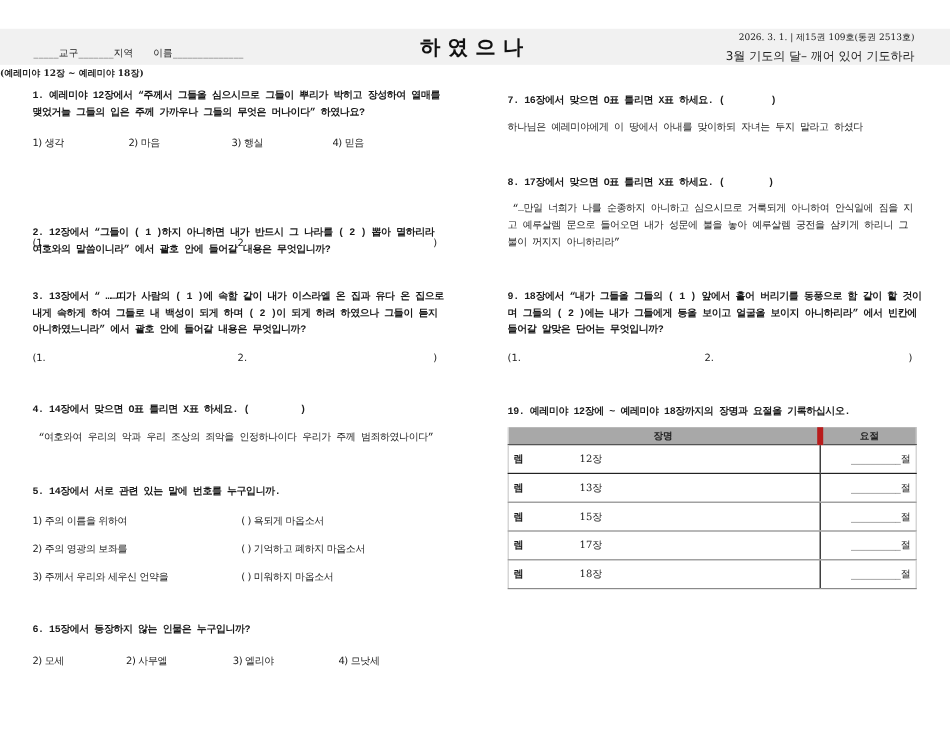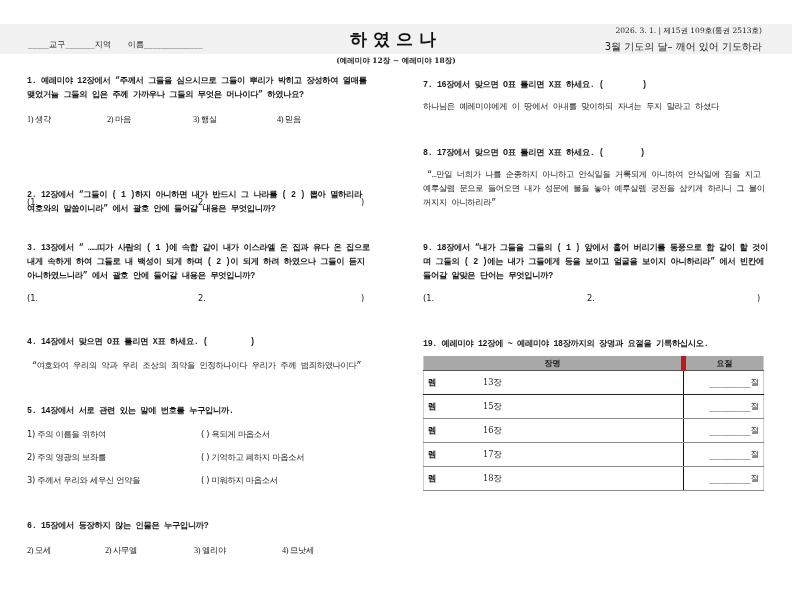--- a/index.html
+++ b/index.html
@@ -22,30 +22,30 @@
     font-size:17px; font-weight:bold; letter-spacing:6px; color:#111;
   }
   .issue-info {
     position:absolute; right:30px; top:26px; font-size:7.5px; color:#222; white-space:nowrap;
   }
   .theme-line {
     position:absolute; right:30px; top:40px; font-size:10px; color:#222; white-space:nowrap;
     font-family: "DejaVu Sans", "Liberation Sans", sans-serif;
   }
   .range-line {
-    position:absolute; left:0; width:792px; top:56px; text-align:center;
+    position:absolute; left:0; width:792px; top:56px; text-align:left;
     font-size:7.5px; font-weight:bold; color:#222;
   }
   .q {
     position:absolute; font-size:8.3px; line-height:14px; color:#1a1a1a;
     font-family: Liberation Mono, monospace; letter-spacing:-0.35px;
   }
   .q .qt { font-weight:bold; }
   .opts { position:absolute; font-size:8.3px; font-family:"DejaVu Sans","Liberation Sans",sans-serif; letter-spacing:-0.3px; }
-  .opts span { position:absolute; white-space:nowrap; top:0;font-family:Liberation Serif, serif; }
+  .opts span { position:absolute; white-space:nowrap; top:0; }
   .blank-row { position:absolute; font-size:8.3px; font-family:"DejaVu Sans","Liberation Sans",sans-serif; }
   .blank-row span { position:absolute; top:0; }
   .match-row { position:absolute; font-size:8.3px; font-family:"DejaVu Sans","Liberation Sans",sans-serif; letter-spacing:-0.3px; white-space:nowrap; }
   .match-row span { position:absolute; top:0; }
 
   table.chapters {
     position:absolute; left:423px; top:356px; width:341px;
     border-collapse:collapse; font-size:8.3px;
     font-family: "DejaVu Serif", "Liberation Serif", serif;
   }
@@ -147,21 +147,21 @@
   <span class="qt">16장에서 맞으면 O표 틀리면 X표 하세요. (</span>
   <span class="qt" style="position:absolute; left:219px;">)</span>
 </div>
 <div class="q" style="left:423px; top:100px; width:345px; white-space:nowrap;">하나님은 예레미야에게 이 땅에서 아내를 맞이하되 자녀는 두지 말라고 하셨다</div>
 
 <div class="q" style="left:423px; top:146px; width:345px;">
   <span class="qt">8.</span>
   <span class="qt">17장에서 맞으면 O표 틀리면 X표 하세요. (</span>
   <span class="qt" style="position:absolute; left:217px;">)</span>
 </div>
-<div class="q" style="left:423px; top:168px; width:345px; text-indent:4px;">“…만일 너희가 나를 순종하지 아니하고 안식일을 거룩되게 아니하여 안식일에 짐을 지고 예루살렘 문으로 들어오면 내가 성문에 불을 놓아 예루살렘 궁전을 삼키게 하리니 그 불이 꺼지지 아니하리라”</div>
+<div class="q" style="left:423px; top:168px; width:345px; text-indent:4px;">“…만일 너희가 나를 순종하지 아니하고 심으시므로 거룩되게 아니하여 안식일에 짐을 지고 예루살렘 문으로 들어오면 내가 성문에 불을 놓아 예루살렘 궁전을 삼키게 하리니 그 불이 꺼지지 아니하리라”</div>
 
 <div class="q" style="left:423px; top:241px; width:345px;">
   <span class="qt">9.</span>
   <span class="qt">18장에서 “내가 그들을 그들의 ( 1 ) 앞에서 흩어 버리기를 동풍으로 함 같이 할 것이며 그들의 ( 2 )에는 내가 그들에게 등을 보이고 얼굴을 보이지 아니하리라” 에서 빈칸에 들어갈 알맞은 단어는 무엇입니까?</span>
 </div>
 <div class="blank-row" style="left:423px; top:293px; width:340px;">
   <span style="left:0">(1.</span>
   <span style="left:164px">2.</span>
   <span style="left:334px">)</span>
 </div>
@@ -173,29 +173,29 @@
 
 <table class="chapters">
   <thead>
     <tr>
       <th class="c-name">장명</th>
       <th class="c-verse">요절</th>
     </tr>
   </thead>
   <tbody>
     <tr>
+      <td class="c-name"><span class="book">렘</span><span class="chap">12장</span></td>
+      <td class="c-verse">__________절</td>
+    </tr>
+    <tr>
       <td class="c-name"><span class="book">렘</span><span class="chap">13장</span></td>
       <td class="c-verse">__________절</td>
     </tr>
     <tr>
       <td class="c-name"><span class="book">렘</span><span class="chap">15장</span></td>
-      <td class="c-verse">__________절</td>
-    </tr>
-    <tr>
-      <td class="c-name"><span class="book">렘</span><span class="chap">16장</span></td>
       <td class="c-verse">__________절</td>
     </tr>
     <tr>
       <td class="c-name"><span class="book">렘</span><span class="chap">17장</span></td>
       <td class="c-verse">__________절</td>
     </tr>
     <tr>
       <td class="c-name"><span class="book">렘</span><span class="chap">18장</span></td>
       <td class="c-verse">__________절</td>
     </tr>

